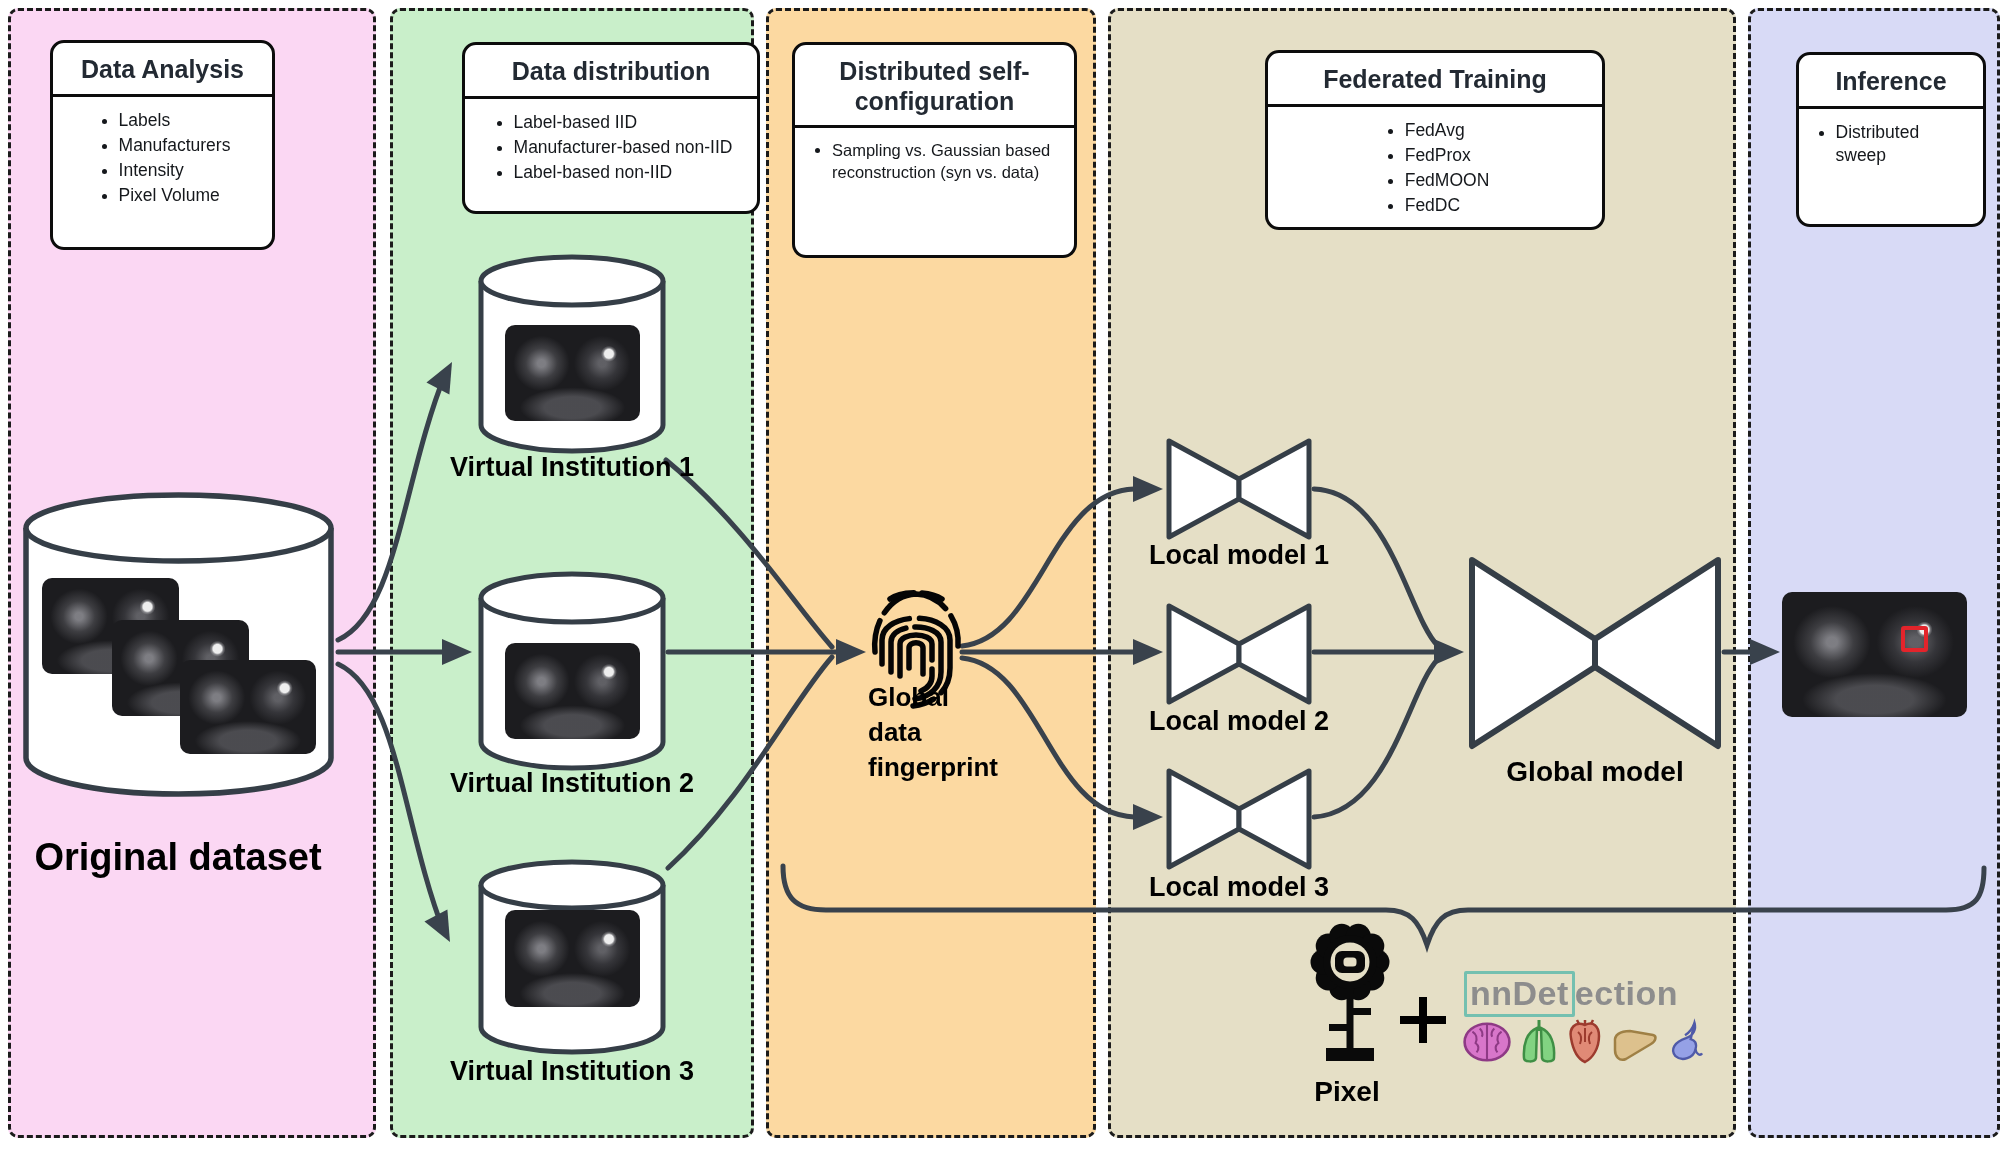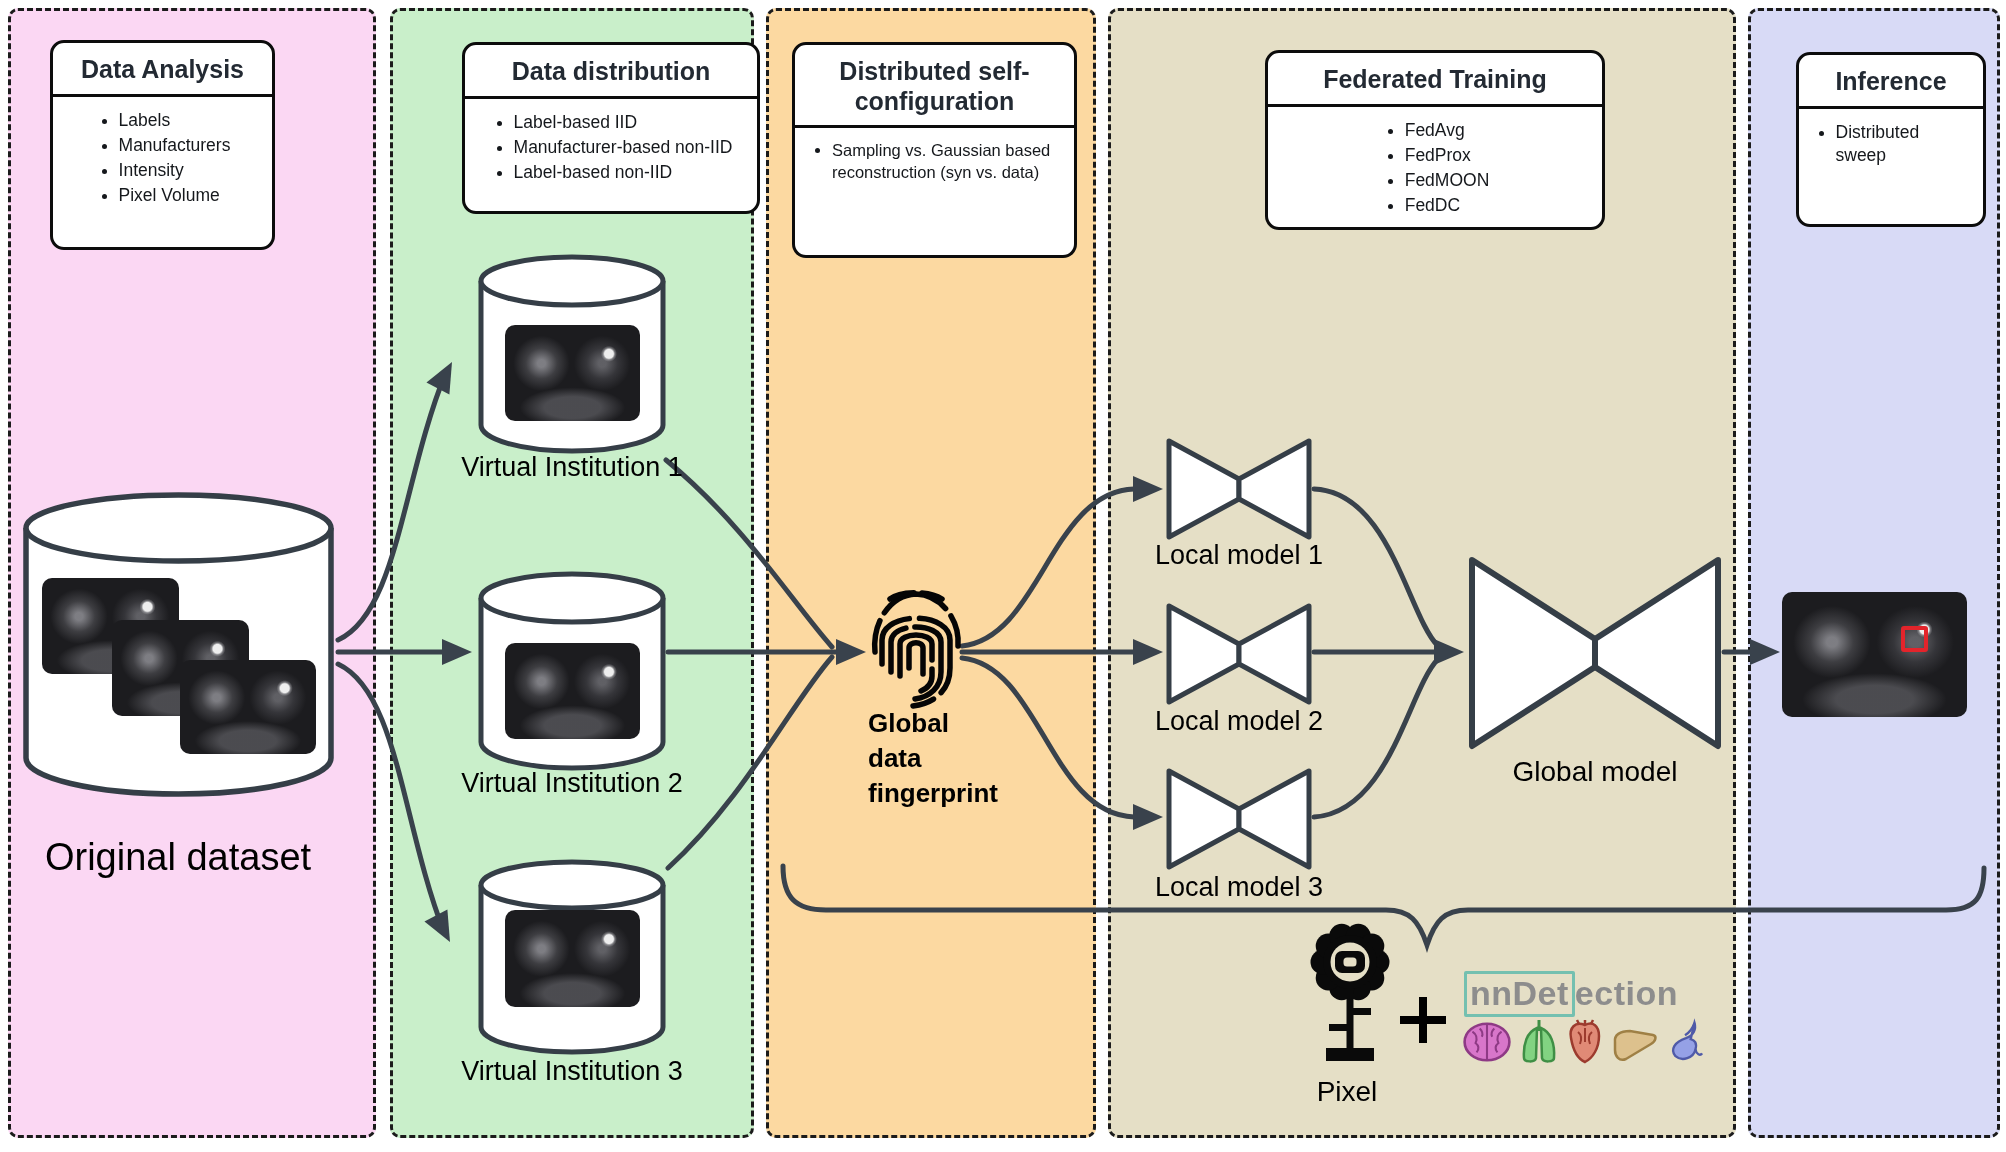--- a/index.html
+++ b/index.html
@@ -14,21 +14,21 @@
 
   .card{position:absolute;background:#ffffff;border:3.5px solid #0c0c0c;border-radius:14px;
         box-sizing:border-box;display:flex;flex-direction:column;z-index:4;}
   .card-title{font-weight:bold;font-size:25px;color:#232a33;text-align:center;
               padding:12px 8px 9px;border-bottom:3px solid #0c0c0c;line-height:1.18;}
   .card-body{padding:10px 10px;display:flex;justify-content:center;flex:1;}
   .card-body ul{margin:0;padding-left:24px;font-size:17.5px;color:#15181c;line-height:1.32;}
   .card-body li{margin:2px 0;}
   .small-bullets ul{font-size:16.5px;padding-left:20px;}
 
-  .node-label{position:absolute;font-weight:normal;color:#000;white-space:nowrap;
+  .node-label{position:absolute;font-weight:bold;color:#000;white-space:nowrap;
               transform:translateX(-50%);font-size:27px;z-index:6;}
   .fp-label{position:absolute;font-weight:bold;color:#000;font-size:26px;line-height:35px;z-index:6;}
 
   .abs{position:absolute;}
   .layer{position:absolute;left:0;top:0;z-index:2;pointer-events:none;}
   .node{z-index:3;}
   .mri{position:absolute;z-index:5;border-radius:10px;
     background:
       radial-gradient(circle 8px at 77% 30%, #eeeeee 0 55%, rgba(225,225,228,.35) 75%, transparent 100%),
       radial-gradient(ellipse 29% 40% at 27% 40%, rgba(150,150,156,.8) 0 10%, rgba(95,95,100,.5) 40%, transparent 72%),
@@ -173,21 +173,21 @@
   <svg class="abs node" style="left:868px;top:582px;" width="96" height="132" viewBox="0 0 96 132">
     <g fill="none" stroke="#050505" stroke-width="5.5" stroke-linecap="round">
       <path d="M41,86 L41,66 C41,59 55,59 55,66 L55,92"></path>
       <path d="M32,94 L32,62 C32,50 64,50 64,62 L64,94 C64,101 60,106 53,109" stroke-dasharray="88 9 200"></path>
       <path d="M23,90 L23,60 C23,40 73,40 73,60 L73,90 C73,105 62,115 47,117" stroke-dasharray="52 9 118 9 200"></path>
       <path d="M14,82 L14,58 C14,29 82,29 82,58 L82,86 C82,107 68,121 45,124" stroke-dasharray="62 10 96 10 200"></path>
       <path d="M7,70 C4,38 24,13 48,12 C72,13 92,36 90,64" stroke-dasharray="32 9 72 9 200"></path>
       <path d="M22,17 C32,9 60,8 74,17" stroke-dasharray="25 8 60"></path>
     </g>
   </svg>
-  <div class="fp-label" style="left:868px;top:706px;">
+  <div class="fp-label" style="left:868px;top:680px;">
     <div>Global</div>
     <div>data</div>
     <div>fingerprint</div>
   </div>
 
   <svg class="abs node" style="left:1165px;top:437px;" width="148" height="104" viewBox="0 0 148 104">
     <polygon points="4,4 74,42 74,62 4,100" fill="#ffffff" stroke="#353e47" stroke-width="5" stroke-linejoin="round"></polygon>
     <polygon points="144,4 74,42 74,62 144,100" fill="#ffffff" stroke="#353e47" stroke-width="5" stroke-linejoin="round"></polygon>
   </svg>
   <div class="node-label" style="left:1239px;top:540px;">Local model 1</div>

